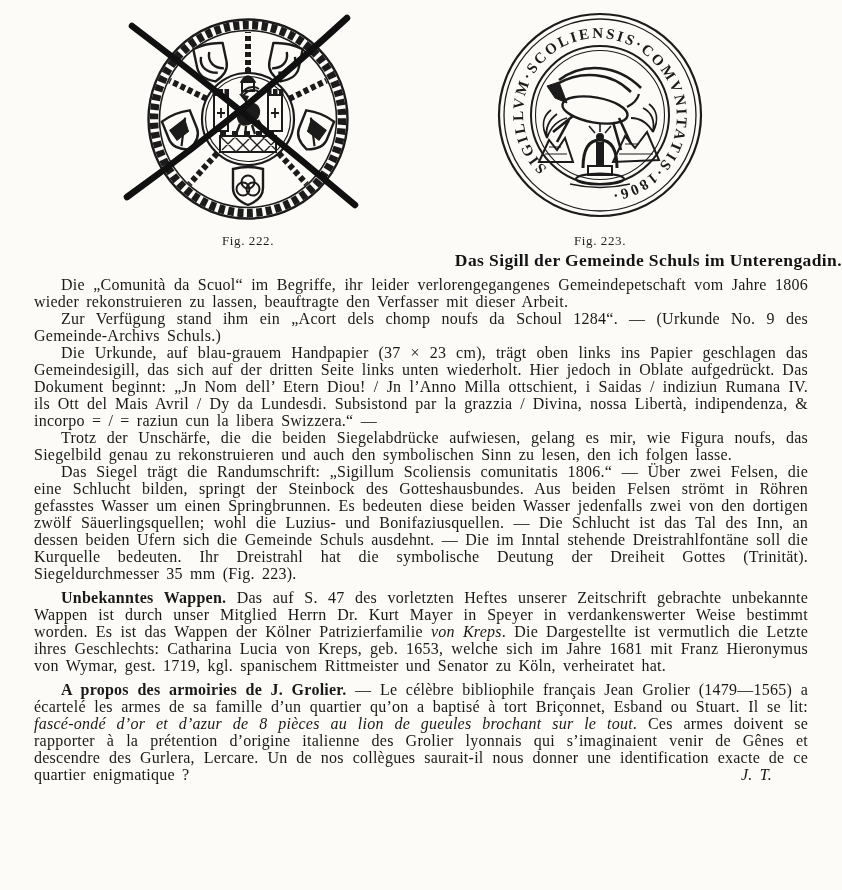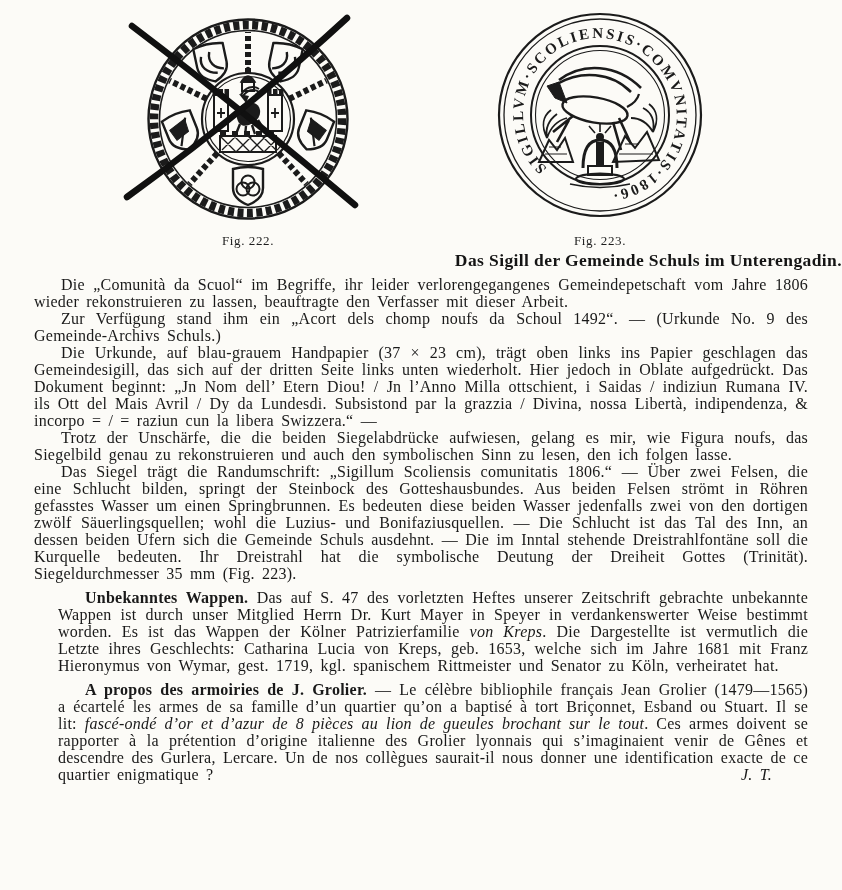--- a/index.html
+++ b/index.html
@@ -34,21 +34,21 @@
     letter-spacing:.4px;color:#141414;
   }
 
   
   .body-text{
     position:absolute;top:276px;left:34px;width:774px;
     font-size:16px;line-height:17px;text-align:justify;
     letter-spacing:.25px;word-spacing:3px;
   }
   .body-text p{margin:0;text-indent:27px;}
-  .body-text p.sp{margin-top:7px;margin-left:24px;}
+  .body-text p.sp{margin-top:7px;}
   .st-b{font-weight:bold;}
   .st-i{font-style:italic;}
   .sig-float{float:right;margin-right:36px;white-space:nowrap;}
 </style>
 </head>
 <body>
 
 <div class="page">
 
   <svg class="fig-wheel" viewBox="0 0 260 212">
@@ -174,21 +174,21 @@
     </g>
   </svg>
 
   <div class="fig-caption cap-222">Fig. 222.</div>
   <div class="fig-caption cap-223">Fig. 223.</div>
 
   <div class="article-title">Das Sigill der Gemeinde Schuls im Unterengadin.</div>
 
   <div class="body-text">
     <p><span>Die „Comunità da Scuol“ im Begriffe, ihr leider verlorengegangenes Gemeindepetschaft vom Jahre 1806 wieder rekonstruieren zu lassen, beauftragte den Verfasser mit dieser Arbeit.</span></p>
-    <p><span>Zur Verfügung stand ihm ein „Acort dels chomp noufs da Schoul 1492“. — (Urkunde No. 9 des Gemeinde-Archivs Schuls.)</span></p>
+    <p><span>Zur Verfügung stand ihm ein „Acort dels chomp noufs da Schoul 1284“. — (Urkunde No. 9 des Gemeinde-Archivs Schuls.)</span></p>
     <p><span>Die Urkunde, auf blau-grauem Handpapier (37 × 23 cm), trägt oben links ins Papier geschlagen das Gemeindesigill, das sich auf der dritten Seite links unten wiederholt. Hier jedoch in Oblate aufgedrückt. Das Dokument beginnt: „Jn Nom dell’ Etern Diou! / Jn l’Anno Milla ottschient, i Saidas / indiziun Rumana IV. ils Ott del Mais Avril / Dy da Lundesdi. Subsistond par la grazzia / Divina, nossa Libertà, indipendenza, &amp; incorpo = / = raziun cun la libera Swizzera.“ —</span></p>
     <p><span>Trotz der Unschärfe, die die beiden Siegelabdrücke aufwiesen, gelang es mir, wie Figura noufs, das Siegelbild genau zu rekonstruieren und auch den symbolischen Sinn zu lesen, den ich folgen lasse.</span></p>
     <p>
       <span><span>Das Siegel trägt die Randumschrift: „Sigillum Scoliensis comunitatis 1806.“ — Über zwei Felsen, die eine Schlucht bilden, springt der Steinbock des Gotteshausbundes. Aus beiden Felsen strömt in Röhren gefasstes Wasser um einen Springbrunnen. Es bedeuten diese beiden Wasser jedenfalls zwei von den dortigen zwölf Säuerlingsquellen; wohl die Luzius- und Bonifaziusquellen. — Die Schlucht ist das Tal des Inn, an dessen beiden Ufern sich die Gemeinde Schuls ausdehnt. — Die im Inntal stehende Dreistrahlfontäne soll die Kurquelle bedeuten. Ihr Dreistrahl hat die symbolische Deutung der Dreiheit Gottes (Trinität). Siegeldurchmesser 35 mm (Fig. 223).</span></span>
     </p>
     <p class="sp"><span class="st-b">Unbekanntes Wappen.</span><span> Das auf S. 47 des vorletzten Heftes unserer Zeitschrift gebrachte unbekannte Wappen ist durch unser Mitglied Herrn Dr. Kurt Mayer in Speyer in verdankenswerter Weise bestimmt worden. Es ist das Wappen der Kölner Patrizierfamilie </span><span class="st-i">von Kreps</span><span>. Die Dargestellte ist vermutlich die Letzte ihres Geschlechts: Catharina Lucia von Kreps, geb. 1653, welche sich im Jahre 1681 mit Franz Hieronymus von Wymar, gest. 1719, kgl. spanischem Rittmeister und Senator zu Köln, verheiratet hat.</span></p>
     <p class="sp">
       <span><span class="st-b">A propos des armoiries de J. Grolier.</span><span> — Le célèbre bibliophile français Jean Grolier (1479—1565) a écartelé les armes de sa famille d’un quartier qu’on a baptisé à tort Briçonnet, Esband ou Stuart. Il se lit: </span><span class="st-i">fascé-ondé d’or et d’azur de 8 pièces au lion de gueules brochant sur le tout</span><span>. Ces armes doivent se rapporter à la prétention d’origine italienne des Grolier lyonnais qui s’imaginaient venir de Gênes et descendre des Gurlera, Lercare. Un de nos collègues saurait-il nous donner une identification exacte de ce quartier enigmatique ?</span></span>
       <span class="sig-float"><span class="st-i">J. T.</span></span>
     </p>

